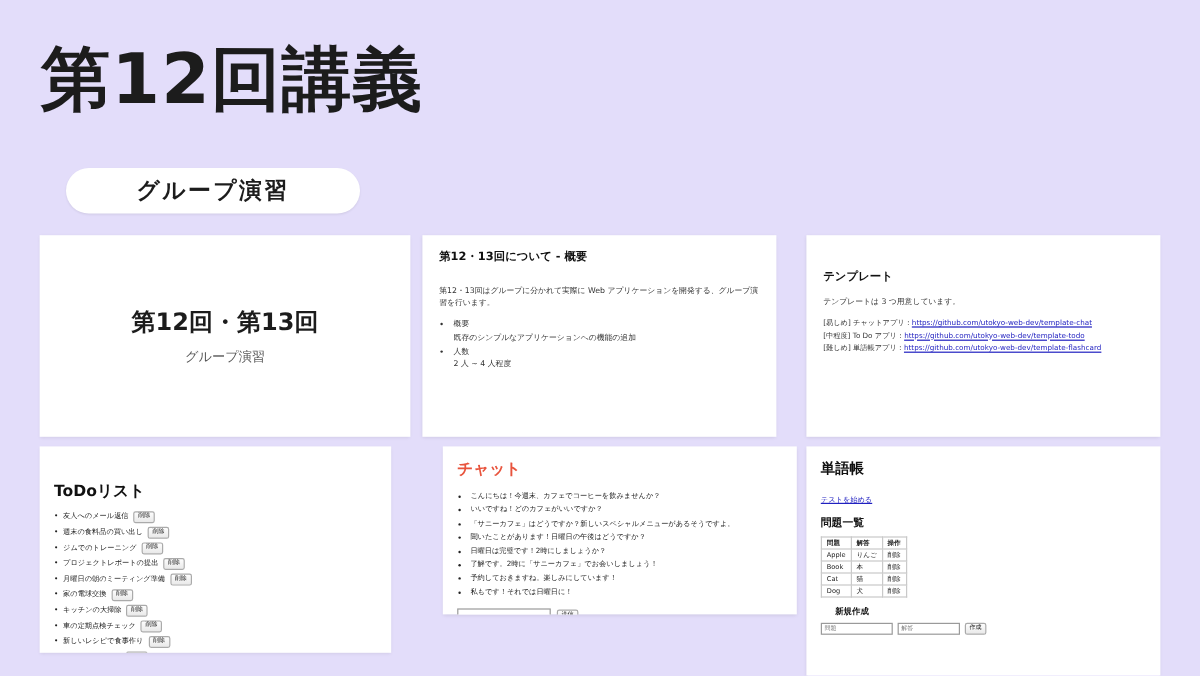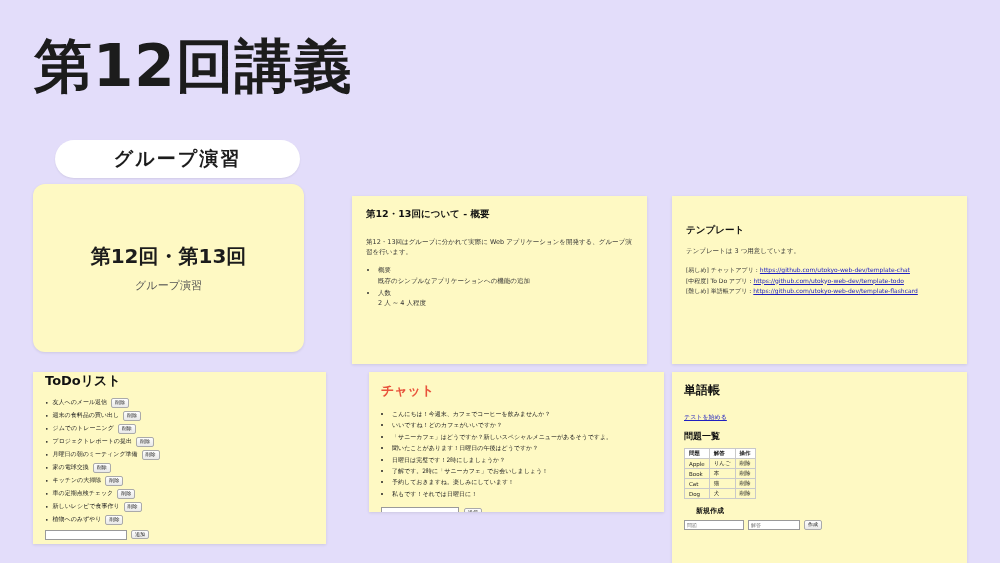--- a/index.html
+++ b/index.html
@@ -26,27 +26,27 @@
     display:flex; align-items:center; justify-content:center;
     font-size:19px; font-weight:bold; color:#1c1c1c;
     letter-spacing:2px;
     font-family:"DejaVu Sans", sans-serif;
     box-shadow:0 1px 2px rgba(0,0,0,.08);
   }
 
   
   .card {
     position:absolute;
-    background:#fef9c3;
+    background:#ffffff;
     box-shadow:0 1px 3px rgba(0,0,0,.10);
     overflow:hidden;
   }
 
   
-  #card-title { left:33px; top:184px; width:271px; height:168px;border-radius:12px; }
+  #card-title { left:33px; top:196px; width:309px; height:168px; }
   #card-title .inner {
     height:100%; display:flex; flex-direction:column;
     align-items:center; justify-content:center; gap:8px;
   }
   #card-title .t1 { font-size:20px; font-weight:bold; color:#1c1c1c; font-family:"DejaVu Sans", sans-serif;}
   #card-title .t2 { font-size:11px; color:#555; font-family:"DejaVu Sans", sans-serif;}
 
   
   #card-overview { left:352px; top:196px; width:295px; height:168px; padding:12px 14px; }
   #card-overview h3 { margin:0 0 9px 0; font-size:9.5px; font-weight:bold; color:#111; font-family:"DejaVu Sans", sans-serif;}
@@ -56,21 +56,21 @@
   #card-overview li .sub { display:block; color:#333; }
 
   
   #card-template { left:672px; top:196px; width:295px; height:168px; padding:28px 14px; }
   #card-template h3 { margin:0 0 10px 0; font-size:9.5px; font-weight:bold; color:#111; font-family:"DejaVu Sans", sans-serif;}
   #card-template p  { margin:0 0 9px 0; font-size:6.5px; color:#333; font-family:"DejaVu Sans", sans-serif;}
   #card-template .lnk-row { font-size:6px; line-height:1.75; color:#333; font-family:"DejaVu Sans", sans-serif;}
   #card-template .lnk { color:#2020c0; text-decoration:underline; word-break:break-all; }
 
   
-  #card-todo { left:33px; top:372px; width:293px; height:172px; padding:0 12px; }
+  #card-todo { left:33px; top:372px; width:293px; height:172px; padding:28px 12px; }
   #card-todo h2 { margin:0 0 8px 0; font-size:13px; font-weight:bold; color:#111; font-family:"DejaVu Sans", sans-serif;}
   .todo-list { list-style:none; margin:0; padding:0; }
   .todo-list li {
     display:flex; align-items:center; gap:4px;
     font-size:6px; color:#222; margin-bottom:3.5px;
     font-family:"DejaVu Sans", sans-serif;
   }
   .todo-list li .bullet { font-size:6px; color:#222; }
   .mini-btn {
     display:inline-block; font-size:5px; color:#111;

